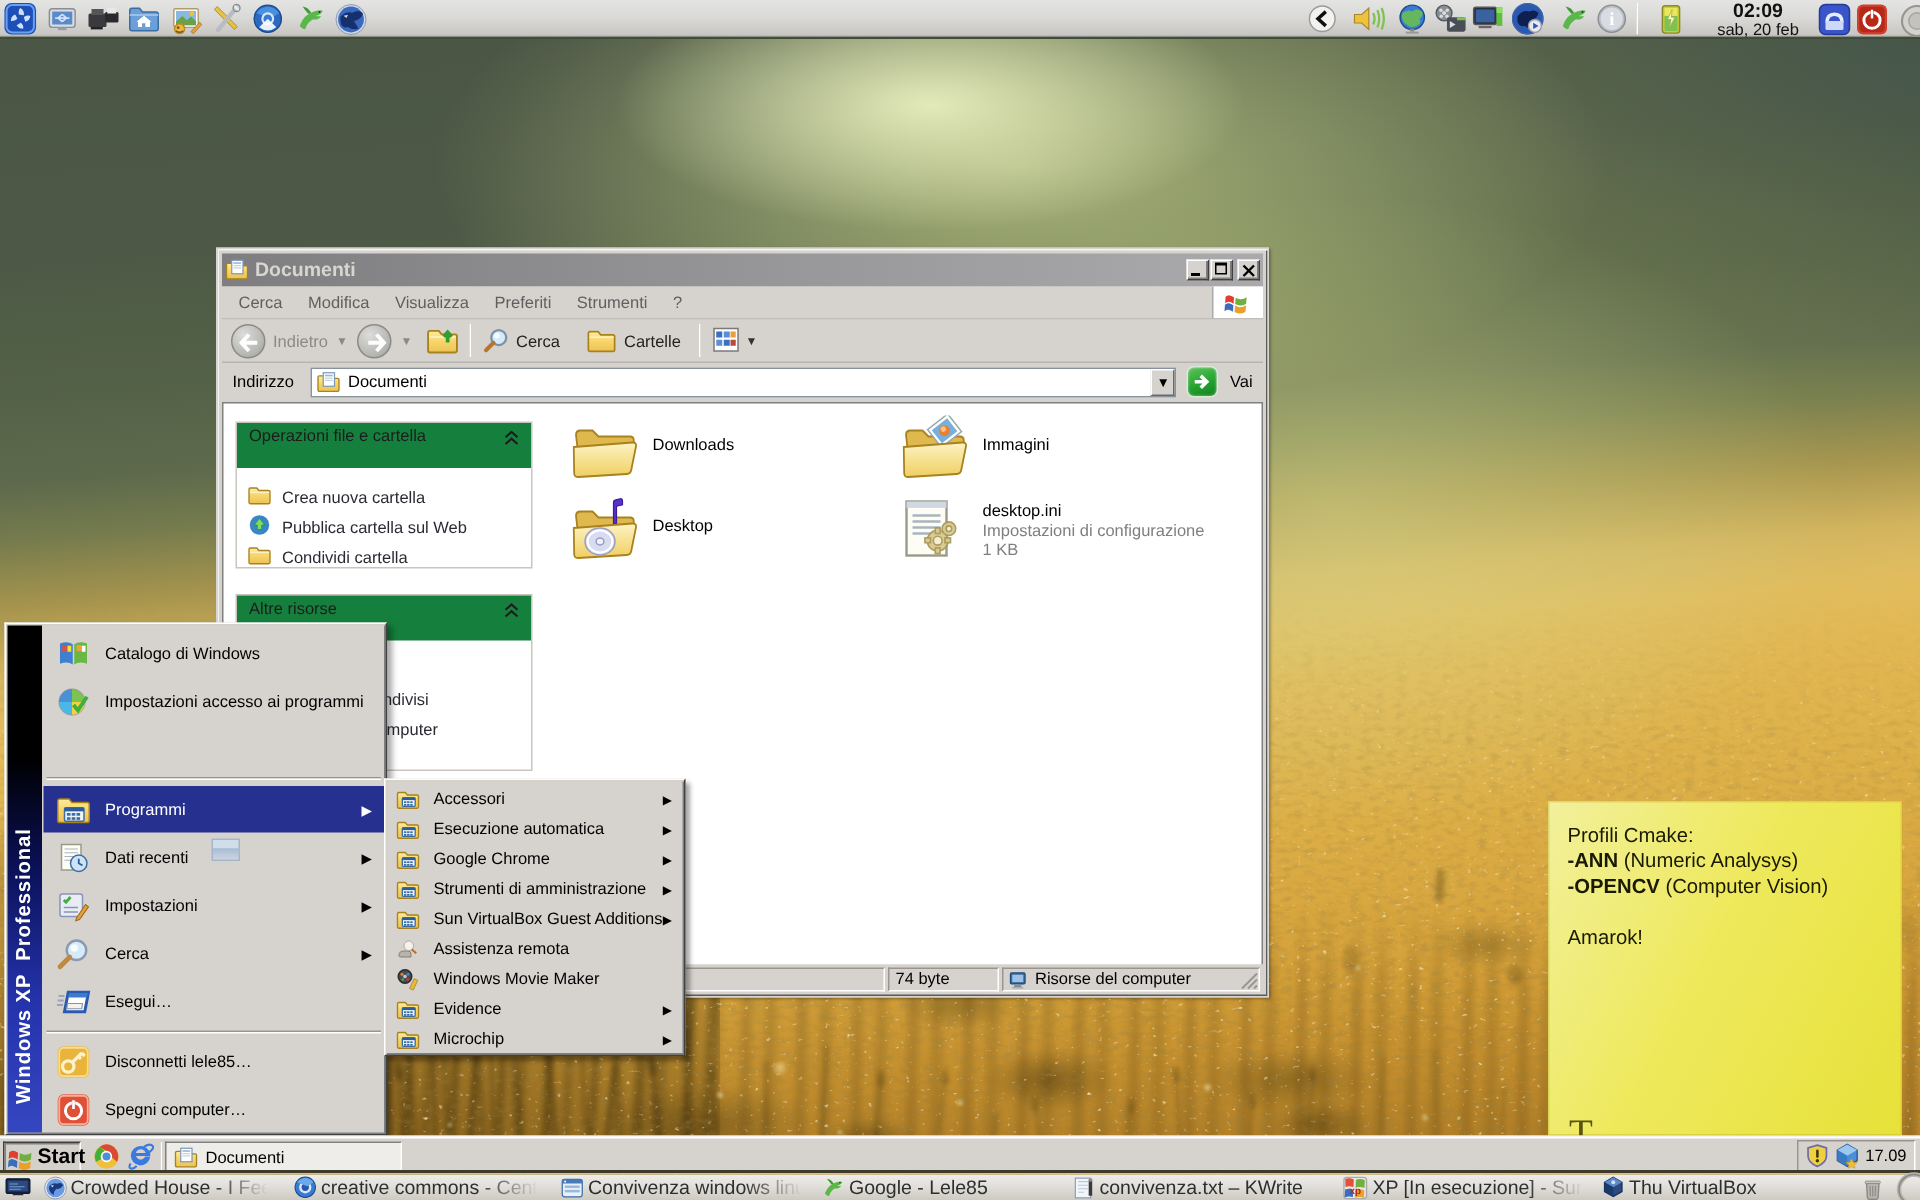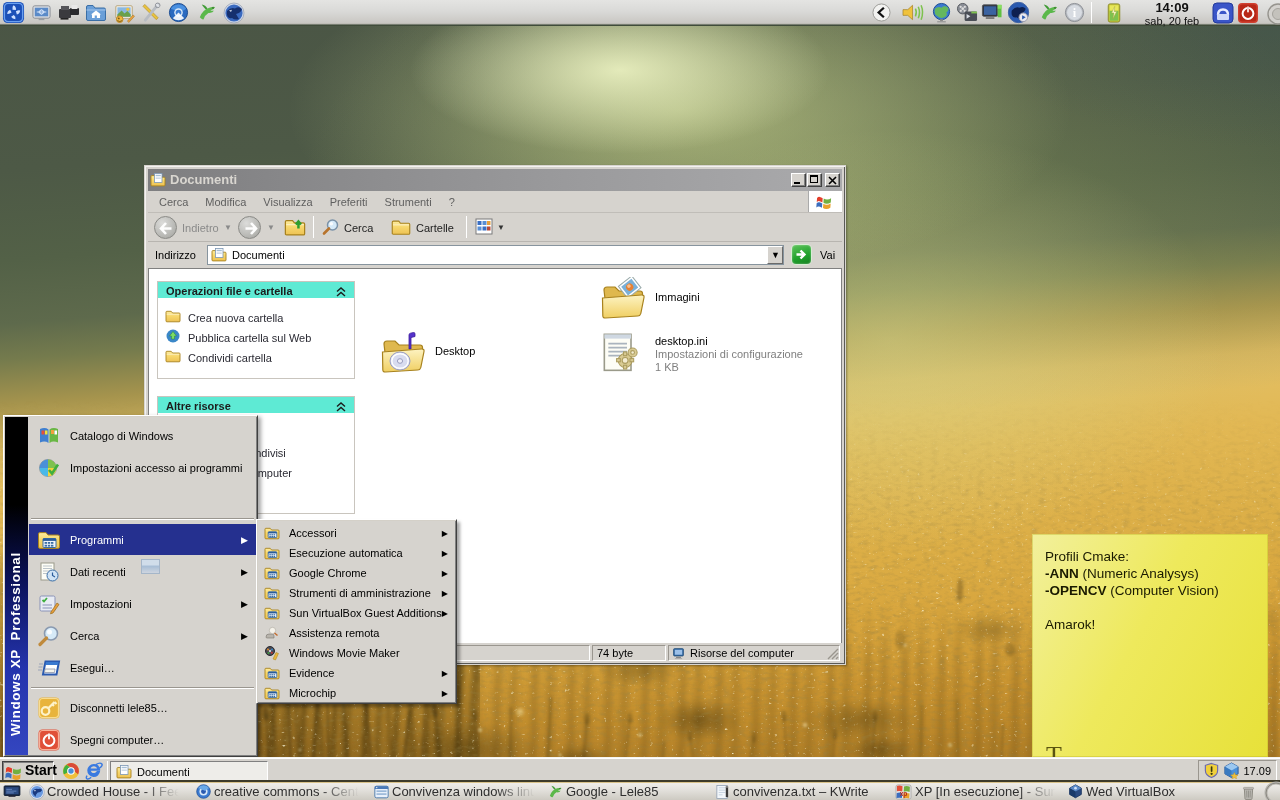--- a/index.html
+++ b/index.html
@@ -95,21 +95,21 @@
 #wlogo{position:absolute;right:0;top:0;width:34px;height:21px;background:#fff;border-left:1px solid #aaa}
 #toolbar{position:absolute;left:3px;top:47px;right:3px;height:29px;background:#d6d3ce;border-bottom:1px solid #b8b5b0;font-size:11px;color:#7a7a7a}
 #addr{position:absolute;left:3px;top:76px;right:3px;height:26px;background:#d6d3ce;font-size:11px;color:#000}
 #addrbox{position:absolute;left:59px;top:3px;width:577px;height:20px;background:#fff;border:1px solid #87949e}
 #content{position:absolute;left:3px;top:102px;right:3px;bottom:21px;background:#fff;border:1px solid #808080;border-bottom:none}
 #status{position:absolute;left:3px;bottom:3px;right:3px;height:18px;background:#d6d3ce;font-size:11px;color:#000}
 .scell{position:absolute;top:2px;height:16px;border:1px solid;border-color:#9a968f #fff #fff #9a968f;padding:1px 4px;font-size:11px}
 
 
 .tbox{position:absolute;left:8px;width:198px;background:#fff;border:1px solid #c9c5be}
-.thead{height:16px;background:#5eead4;font-weight:bold;font-size:11px;color:#1c1c1c;padding:3px 6px 0 8px;position:relative}
+.thead{height:30px;background:#15803d;font-weight:normal;font-size:11px;color:#1c1c1c;padding:3px 6px 0 8px;position:relative}
 .thead .chev{position:absolute;right:8px;top:3px;font-size:10px;color:#333}
 .titem{position:relative;height:20px;padding:4px 4px 3px 30px;font-size:11px;color:#2a2a33}
 .ti{position:absolute;left:7px;top:0;width:16px;height:16px}
 .chev{letter-spacing:-1px;font-size:9px;top:4px}
 
 
 .fi{position:absolute;width:210px;height:50px}
 .fi .lbl{position:absolute;left:56px;top:14px;font-size:11px;color:#000}
 .navc{position:absolute;top:3px;width:23px;height:23px;border-radius:50%;
 background:radial-gradient(circle at 35% 30%,#dcdcda,#b4b4b0 70%,#989894);border:1px solid #8a8a86}
@@ -432,20 +432,26 @@
     </div>
     <div class="tbox" style="top:127px;height:118px">
       <div class="thead">Altre risorse<svg class="chev" style="position:absolute;right:8px;top:5px" width="10" height="10" viewBox="0 0 10 10">
               <path d="M1 4.5 L5 1 L9 4.5 M1 9 L5 5.5 L9 9" stroke="#1c1c1c" stroke-width="1.4" fill="none"></path>
             </svg></div>
       <div class="titem" style="margin-top:10px">Desktop</div>
       <div class="titem">Documenti condivisi</div>
       <div class="titem">Risorse del computer</div>
 
     </div>
+    <div class="fi" style="left:230px;top:8px">
+      <svg width="48" height="44" viewBox="0 0 48 44">
+            <use href="#bigfolder"></use>
+          </svg>
+      <span class="lbl">Downloads</span>
+    </div>
     <div class="fi" style="left:450px;top:8px">
       <svg width="48" height="44" viewBox="0 0 48 44">
             <path d="M5 13 Q5 10 8 10 L16 10 L20 14 L41 14 Q43.5 14 43.5 16.5 L43.5 24 L6.5 26 Z" fill="#dfb84e" stroke="#a8821e" stroke-width="1.2"></path>
             <g transform="rotate(-38 30 10)">
               <rect x="22" y="3" width="17" height="15" fill="#fff" stroke="#9aa"></rect>
               <rect x="24" y="5" width="13" height="11" fill="#7ab0d8"></rect>
               <circle cx="30.5" cy="10.5" r="3.6" fill="#e88030"></circle>
               <circle cx="30.5" cy="9.2" r="1.8" fill="#f8c090"></circle>
             </g>
             <path d="M3.5 21 L42.5 18 Q45.5 17.8 45 20.5 L41.8 36.5 Q41.3 38.8 38.8 39 L6.5 41 Q3.8 41.2 3.8 38.5 Z" fill="url(#gff)" stroke="#a8821e" stroke-width="1.2"></path>
@@ -794,21 +800,21 @@
         <circle cx="11" cy="11" r="7.8" fill="#d8dce2"></circle>
         <text x="11" y="15.5" text-anchor="middle" font-family="Liberation Serif,serif" font-size="13" font-weight="bold" fill="#fff">i</text>
       </svg>
    <div class="abs" style="left:1091px;top:2px;width:1px;height:21px;background:#aaa;border-right:1px solid #fff"></div>
    <svg class="abs" style="left:1103px;top:1px" width="22" height="23" viewBox="0 0 22 24">
         <rect x="5" y="3" width="12" height="19" rx="2" fill="#caca3a" stroke="#8a8a2a"></rect>
         <rect x="6.5" y="10" width="9" height="10.5" fill="#7ec24f"></rect>
         <rect x="6.5" y="4.5" width="9" height="5.5" fill="#e8e85a"></rect>
         <path d="M11.8 5.5 L8.5 12.5 L11 12.5 L9.8 18.5 L13.8 11 L11.2 11 Z" fill="#f8f8d0" stroke="#a8a83a" stroke-width=".5"></path>
       </svg>
-   <div id="tclock"><b>14:09</b><br><span>sab, 20 feb</span></div>
+   <div id="tclock"><b>02:09</b><br><span>sab, 20 feb</span></div>
    <svg class="abs" style="left:1212px;top:2px" width="22" height="22" viewBox="0 0 22 22">
         <rect x="1" y="1" width="20" height="20" rx="4" fill="#3a55c8"></rect>
         <rect x="1" y="1" width="20" height="20" rx="4" fill="none" stroke="#223a9a"></rect>
         <path d="M6 13 Q6 7.5 11 7.5 Q16 7.5 16 13" stroke="#e8ecff" stroke-width="2.4" fill="none"></path>
         <rect x="5" y="12" width="12" height="6" rx="1" fill="#cfd8f8"></rect>
       </svg>
    <svg class="abs" style="left:1237px;top:2px" width="22" height="22" viewBox="0 0 22 22">
         <rect x="1" y="1" width="20" height="20" rx="4" fill="#d04030"></rect>
         <rect x="2.5" y="2.5" width="17" height="17" rx="3" fill="#b82818"></rect>
         <circle cx="11" cy="11.5" r="5.4" fill="none" stroke="#fff" stroke-width="2"></circle>
@@ -910,21 +916,21 @@
         <path d="M9 10 Q12.3 8.8 15.4 10.2 L15.1 15.5 Q12.3 14.3 8.7 15.4 Z" fill="#e9a12c"></path>
         <text x="9" y="13" text-anchor="middle" font-size="7" font-weight="bold" fill="#b82818" font-family="Liberation Sans">xp</text>
       </svg>
    <span class="hent fade" style="left:915px;width:142px">XP [In esecuzione] - Sun</span>
    <svg class="abs" style="left:1068px;top:1px" width="15" height="15" viewBox="0 0 18 18">
         <path d="M9 1 L16 5 L16 12.5 L9 16.5 L2 12.5 L2 5 Z" fill="#2a4a80" stroke="#16305a"></path>
         <path d="M9 1 L16 5 L9 9 L2 5 Z" fill="#5a8ac8"></path>
         <path d="M9 9 L9 16.5 L2 12.5 L2 5 Z" fill="#1a3a6a"></path>
         <circle cx="9" cy="5" r="1.6" fill="#cfe0f8"></circle>
       </svg>
-   <span class="hent" style="left:1086px">Wed VirtualBox</span>
+   <span class="hent" style="left:1086px">Thu VirtualBox</span>
    <svg class="abs" style="left:1242px;top:2px" width="13" height="15" viewBox="0 0 14 16">
         <path d="M2.5 4 L11.5 4 L10.8 14.5 Q10.7 15.5 9.7 15.5 L4.3 15.5 Q3.3 15.5 3.2 14.5 Z" fill="#b8b6b0" stroke="#8a8880"></path>
         <rect x="1.5" y="2.5" width="11" height="1.8" rx=".9" fill="#c8c6c0" stroke="#8a8880" stroke-width=".6"></rect>
         <path d="M5 6 L5.3 13.5 M7 6 L7 13.5 M9 6 L8.7 13.5" stroke="#8a8880" stroke-width=".8"></path>
       </svg>
    <svg class="abs" style="left:1261px;top:-2px" width="26" height="24" viewBox="0 0 26 24">
         <circle cx="15" cy="12" r="10" fill="none" stroke="#b8b6b0" stroke-width="3"></circle>
         <circle cx="15" cy="12" r="10" fill="none" stroke="#8a8880" stroke-width="1"></circle>
       </svg>
  </div>

